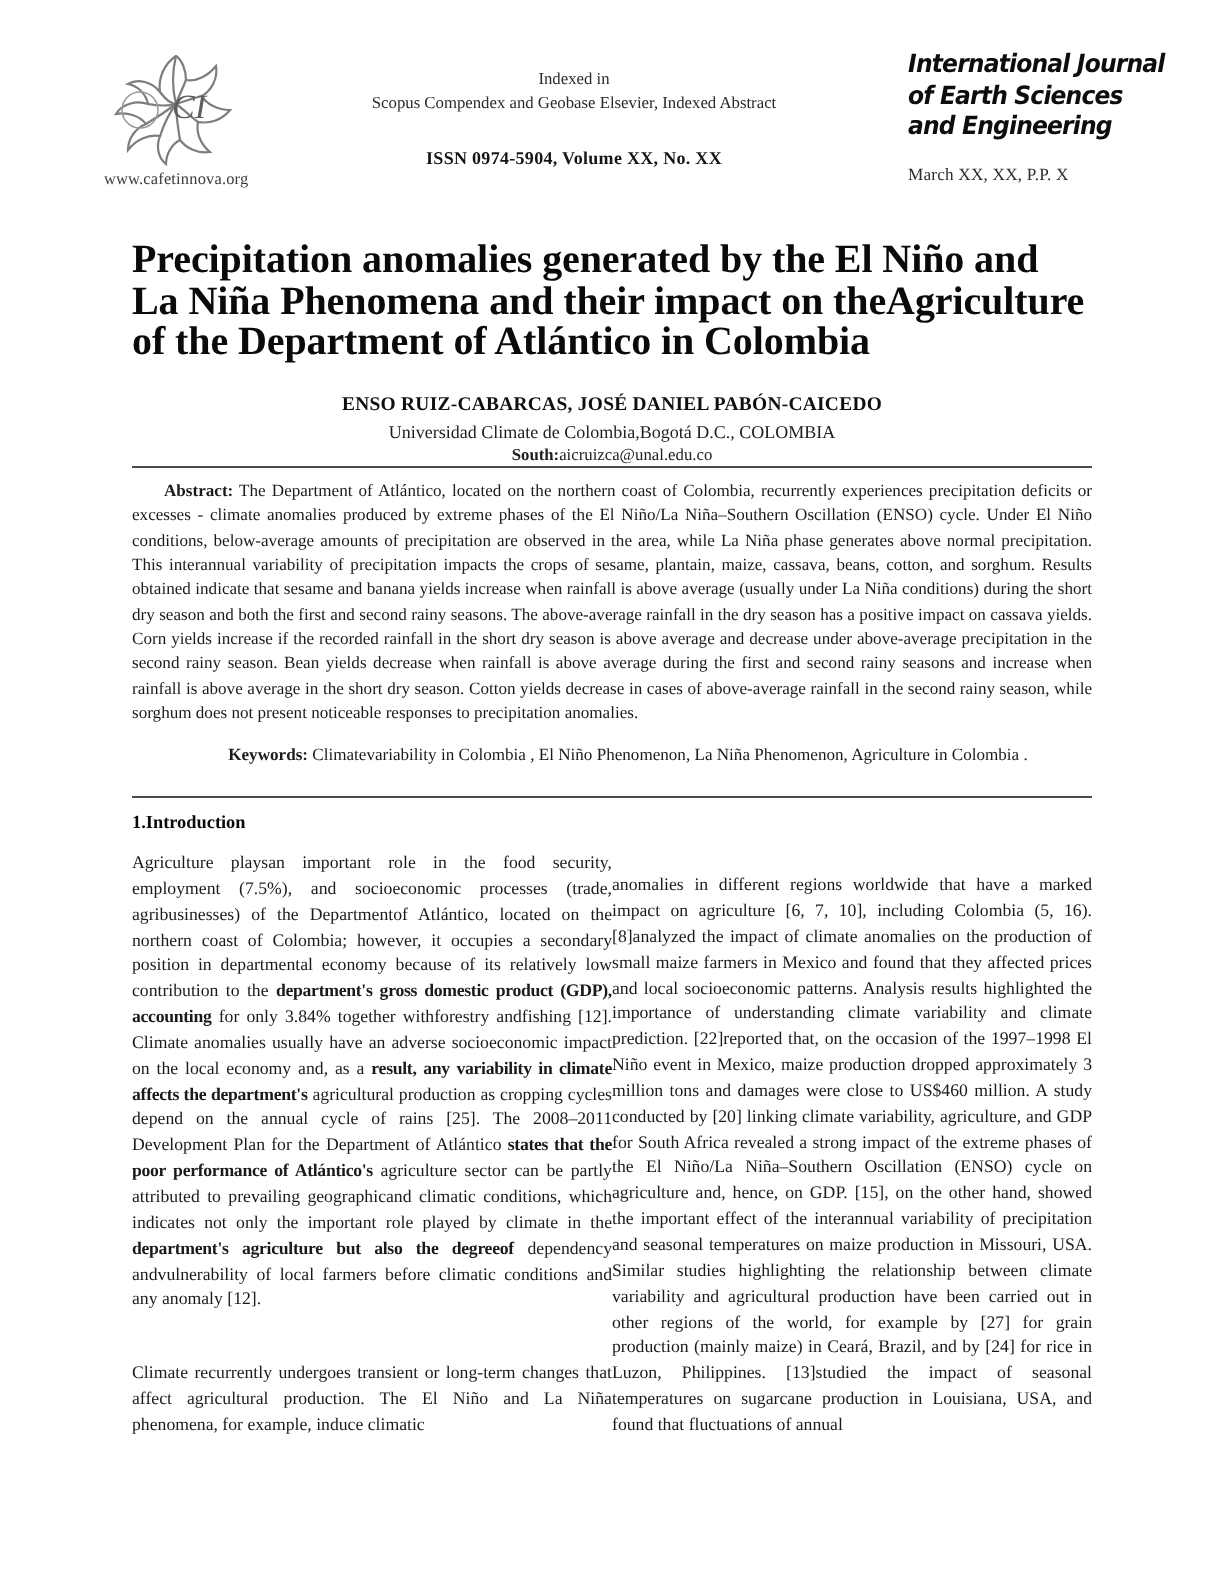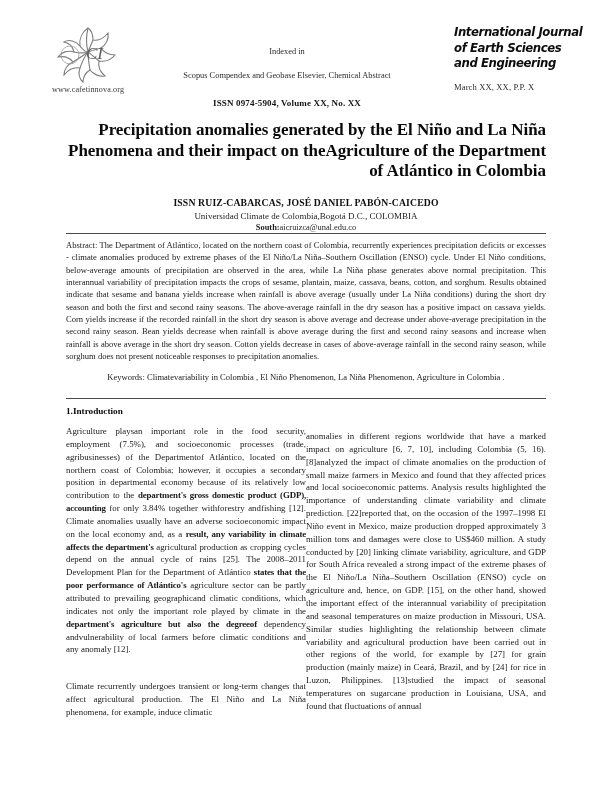--- a/index.html
+++ b/index.html
@@ -49,21 +49,20 @@
 
   .indexed-block {
     flex: 1 1 auto;
     text-align: center;
     padding-top: 12px;
   }
   .indexed-line {
     font-size: 8.4px;
     line-height: 12.4px;
     color: #2b2b2b;
-    margin-top: 12px;
   }
   .issn-line {
     font-size: 9px;
     font-weight: bold;
     margin-top: 15px;
     letter-spacing: .15px;
     color: #151515;
   }
 
   .journal-block {
@@ -91,24 +90,24 @@
     color: #2b2b2b;
     letter-spacing: .1px;
   }
 
   
   .title-wrap {
     position: absolute;
     left: 66px; right: 66px; top: 120px;
   }
   .paper-title {
-    font-size: 17px;
+    font-size: 20px;
     font-weight: bold;
     line-height: 20.6px;
-    text-align: right;
+    text-align: left;
     color: #0a0a0a;
     margin: 0;
     letter-spacing: -0.05px;
   }
   .authors {
     text-align: center;
     margin-top: 15px;
     font-size: 9.7px;
     font-weight: bold;
     font-variant: small-caps;
@@ -144,36 +143,36 @@
     position: absolute;
     left: 66px; right: 66px; top: 239px;
   }
   .abstract-p {
     margin: 0;
     font-size: 8.55px;
     line-height: 12.35px;
     text-align: justify;
     color: #1a1a1a;
   }
-  .abstract-p b, .keywords b { font-weight: normal; }
+  .abstract-p b, .keywords b { font-weight: bold; margin-left: 16px; }
   .keywords {
     margin: 9px 0 0 0;
     font-size: 8.55px;
     line-height: 12.35px;
     text-align: center;
     color: #1a1a1a;
   }
 
   
   .columns {
     position: absolute;
     left: 66px; right: 66px; top: 406px;
     display: flex;
     gap: 0;
-    align-items: flex-start;
+    align-items: flex-end;
   }
   .col {
     flex: 1 1 0;
     min-width: 0;
   }
   .section-heading {
     font-size: 9.2px;
     font-weight: bold;
     margin: 0 0 9px 0;
     color: #0a0a0a;
@@ -212,38 +211,38 @@
         <g fill="none" stroke="#9a9a9a" stroke-width="0.8">
           <circle cx="18" cy="33" r="9"></circle>
         </g>
         <text x="34" y="37" font-family="Liberation Serif, serif" font-style="italic" font-size="17" fill="#5d5d5d">CI</text>
       </svg>
       <div class="logo-url">www.cafetinnova.org</div>
     </div>
 
     <div class="indexed-block">
       <div class="indexed-line">Indexed in</div>
-      <div class="indexed-line">Scopus Compendex and Geobase Elsevier, Chemical Abstract</div>
+      <div class="indexed-line">Scopus Compendex and Geobase Elsevier, Indexed Abstract</div>
       <div class="issn-line">ISSN 0974-5904, Volume XX, No. XX</div>
     </div>
 
     <div class="journal-block">
       <div class="journal-title">
         <div>International Journal</div>
         <div>of Earth Sciences</div>
         <div>and Engineering</div>
       </div>
       <div class="journal-date">March XX, XX, P.P. X</div>
     </div>
 
   </div>
 
   <div class="title-wrap">
     <h1 class="paper-title">Precipitation anomalies generated by the El Niño and La Niña Phenomena and their impact on theAgriculture of the Department of Atlántico in Colombia</h1>
-    <div class="authors">ISSN RUIZ-CABARCAS, JOSÉ DANIEL PABÓN-CAICEDO</div>
+    <div class="authors">ENSO RUIZ-CABARCAS, JOSÉ DANIEL PABÓN-CAICEDO</div>
     <div class="affiliation">Universidad Climate de Colombia,Bogotá D.C., COLOMBIA</div>
     <div class="email-line">
       <b>South:</b><span>aicruizca@unal.edu.co</span>
     </div>
   </div>
 
   <div class="rule" id="rule-top"></div>
 
   <div class="abstract-wrap">
     <p class="abstract-p"><b>Abstract:</b><span> The Department of Atlántico, located on the northern coast of Colombia, recurrently experiences precipitation deficits or excesses - climate anomalies produced by extreme phases of the El Niño/La Niña–Southern Oscillation (ENSO) cycle. Under El Niño conditions, below-average amounts of precipitation are observed in the area, while La Niña phase generates above normal precipitation. This interannual variability of precipitation impacts the crops of sesame, plantain, maize, cassava, beans, cotton, and sorghum. Results obtained indicate that sesame and banana yields increase when rainfall is above average (usually under La Niña conditions) during the short dry season and both the first and second rainy seasons. The above-average rainfall in the dry season has a positive impact on cassava yields. Corn yields increase if the recorded rainfall in the short dry season is above average and decrease under above-average precipitation in the second rainy season. Bean yields decrease when rainfall is above average during the first and second rainy seasons and increase when rainfall is above average in the short dry season. Cotton yields decrease in cases of above-average rainfall in the second rainy season, while sorghum does not present noticeable responses to precipitation anomalies.</span></p>

